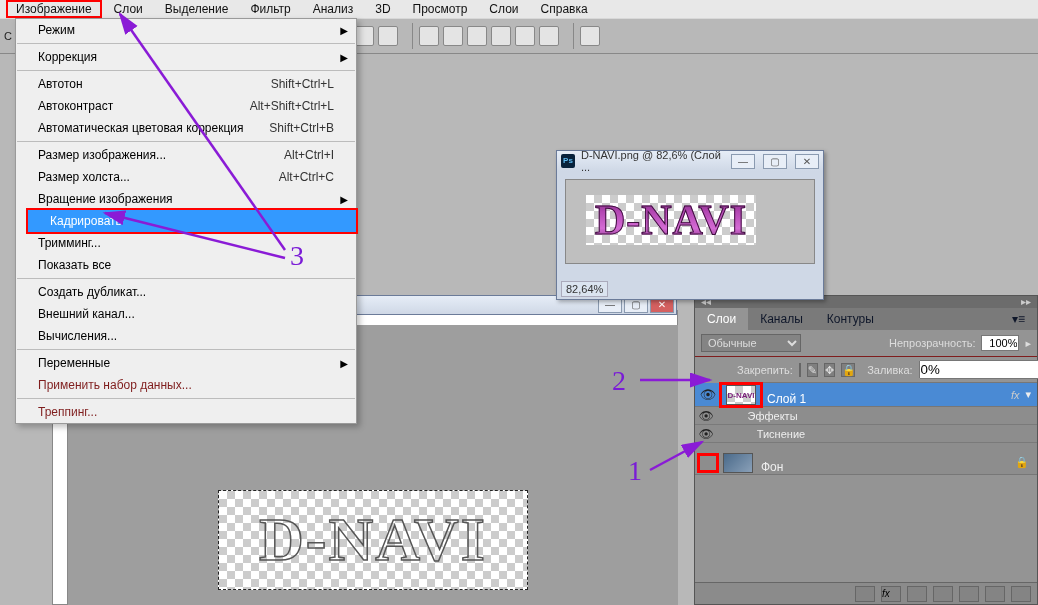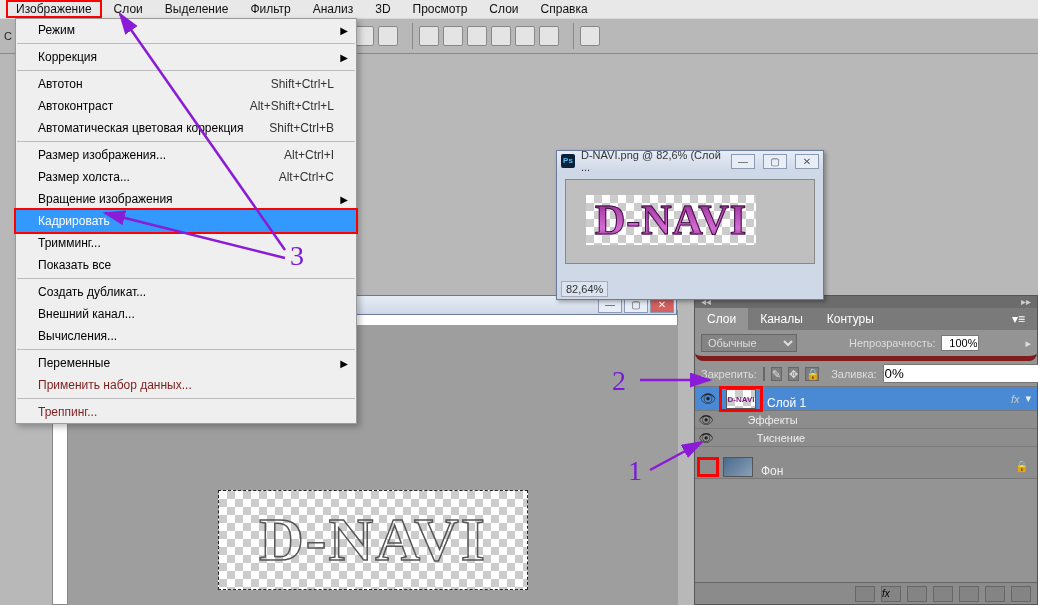--- a/index.html
+++ b/index.html
@@ -15,21 +15,21 @@
   .toolbar .lbl { font-size:11px; color:#222;}
   
   .dropdown {
     position: absolute; left: 15px; top: 18px; width: 342px;
     background: #efefef; border: 1px solid #9a9a9a; box-shadow: 3px 3px 6px rgba(0,0,0,.25);
     font-size: 12px; color: #000; z-index: 20;
   }
   .dropdown .item { padding: 4px 22px 4px 22px; display:flex; justify-content:space-between; align-items:center; position:relative; cursor:default;}
   .dropdown .item .arrow { font-size:10px; position:absolute; right:8px;}
   .dropdown .item.disabled { color:#7f1d1d; }
-  .dropdown .item.redbox { outline: 2px solid #ff0000; }
+  .dropdown .item.redbox { outline: 2px solid #ff0000; margin-left: 12px; }
   .dropdown .item.highlight { background: #3399ff; color:#fff; }
   .dropdown hr { border: none; border-top: 1px solid #bcbcbc; margin: 2px 1px; }
   .dropdown .shortcut { color:#333; font-size:12px; }
   
   .main { position: absolute; left: 0; top: 55px; right: 0; bottom: 0; background:#b8b8b8; }
   .main .rulertop { position:absolute; left:52px; top:255px; right:360px; height:16px; background:#fff; border:1px solid #888; font-size:9px; display:flex; align-items:flex-start;}
   .main .rulertop .tick { width:30px; border-left:1px solid #555; height:8px; position:relative;}
   .main .rulertop .tick span { position:absolute; top:4px; left:-2px; font-size:9px; color:#333;}
   .main .rulerleft { position:absolute; left:52px; top:270px; width:16px; bottom:0; background:#fff; border:1px solid #888;}
   .main .canvas { position:absolute; left:68px; top:270px; width:610px; bottom:0; background: #9e9e9e;}
@@ -86,27 +86,27 @@
   }
   .midcol .ico { width:28px; height:28px; margin:4px auto; display:flex; align-items:center; justify-content:center; color:#333; font-size:16px;}
   
   
   .layers {
     position:absolute; left:694px; top:295px; right:0; bottom:0; background:#949494; border:1px solid #555;
   }
   .layers .headerbar { background:#6c6c6c; height:12px; display:flex; justify-content:space-between;}
   .layers .headerbar .dots { color:#ccc; font-size:10px; padding:0 6px;}
   .layers .tabs { display:flex; background:#7a7a7a; height:22px; align-items:flex-end; font-size:12px;}
-  .layers .tabs .tab { padding:4px 12px; color:#ffffff; cursor:default;}
+  .layers .tabs .tab { padding:4px 12px; color:#0f172a; cursor:default;}
   .layers .tabs .tab.active { background:#949494; color:#fff;}
-  .layers .row1 { display:flex; align-items:center; padding:4px 6px; gap:6px; border-bottom:5px solid #7f1d1d;border-radius:8px;}
+  .layers .row1 { display:flex; align-items:center; padding:4px 6px; gap:6px; border-bottom:1px solid #7f1d1d;}
   .layers .row1 select { background:#848484; border:1px solid #666; color:#ddd; font-size:11px; padding:1px 2px; width:100px;}
-  .layers .row1 .lbl { color:#ddd; font-size:11px;margin-left:40px;}
+  .layers .row1 .lbl { color:#ddd; font-size:11px;}
   .layers .row1 input { width:38px; font-size:11px; background:#fff; border:1px solid #777; text-align:right; padding:1px;}
-  .layers .row2 { display:flex; align-items:center; padding:3px 6px; gap:6px; border-bottom:1px solid #777; color:#ddd; font-size:11px;}
+  .layers .row2 { display:flex; align-items:center; padding:3px 6px; gap:6px; border-bottom:1px solid #777; color:#ddd; font-size:11px;margin-left:36px;}
   .layers .row2 .tiny { width:14px; height:14px; border:1px solid #666; background:#7f7f7f;}
   
   .layerlist { background:#8d8d8d;}
   .layer-row { display:flex; align-items:center; height:24px; border-bottom:1px solid #777; padding:2px 2px;}
   .layer-row .eye { width:22px; text-align:center; font-size:13px; color:#222;}
   .layer-row .redbox2 { border:3px solid #ff0000; padding:0;}
   .layer-row .thumb { width:30px; height:20px; border:1px solid #555; margin:0 4px;}
   .layer-row .name { color:#eee; font-size:12px; padding-left:4px; flex:1;margin-top:8px;}
   .layer-row.sel { background:#4a8ad4;}
   .layer-row.sel .name { color:#fff; }

